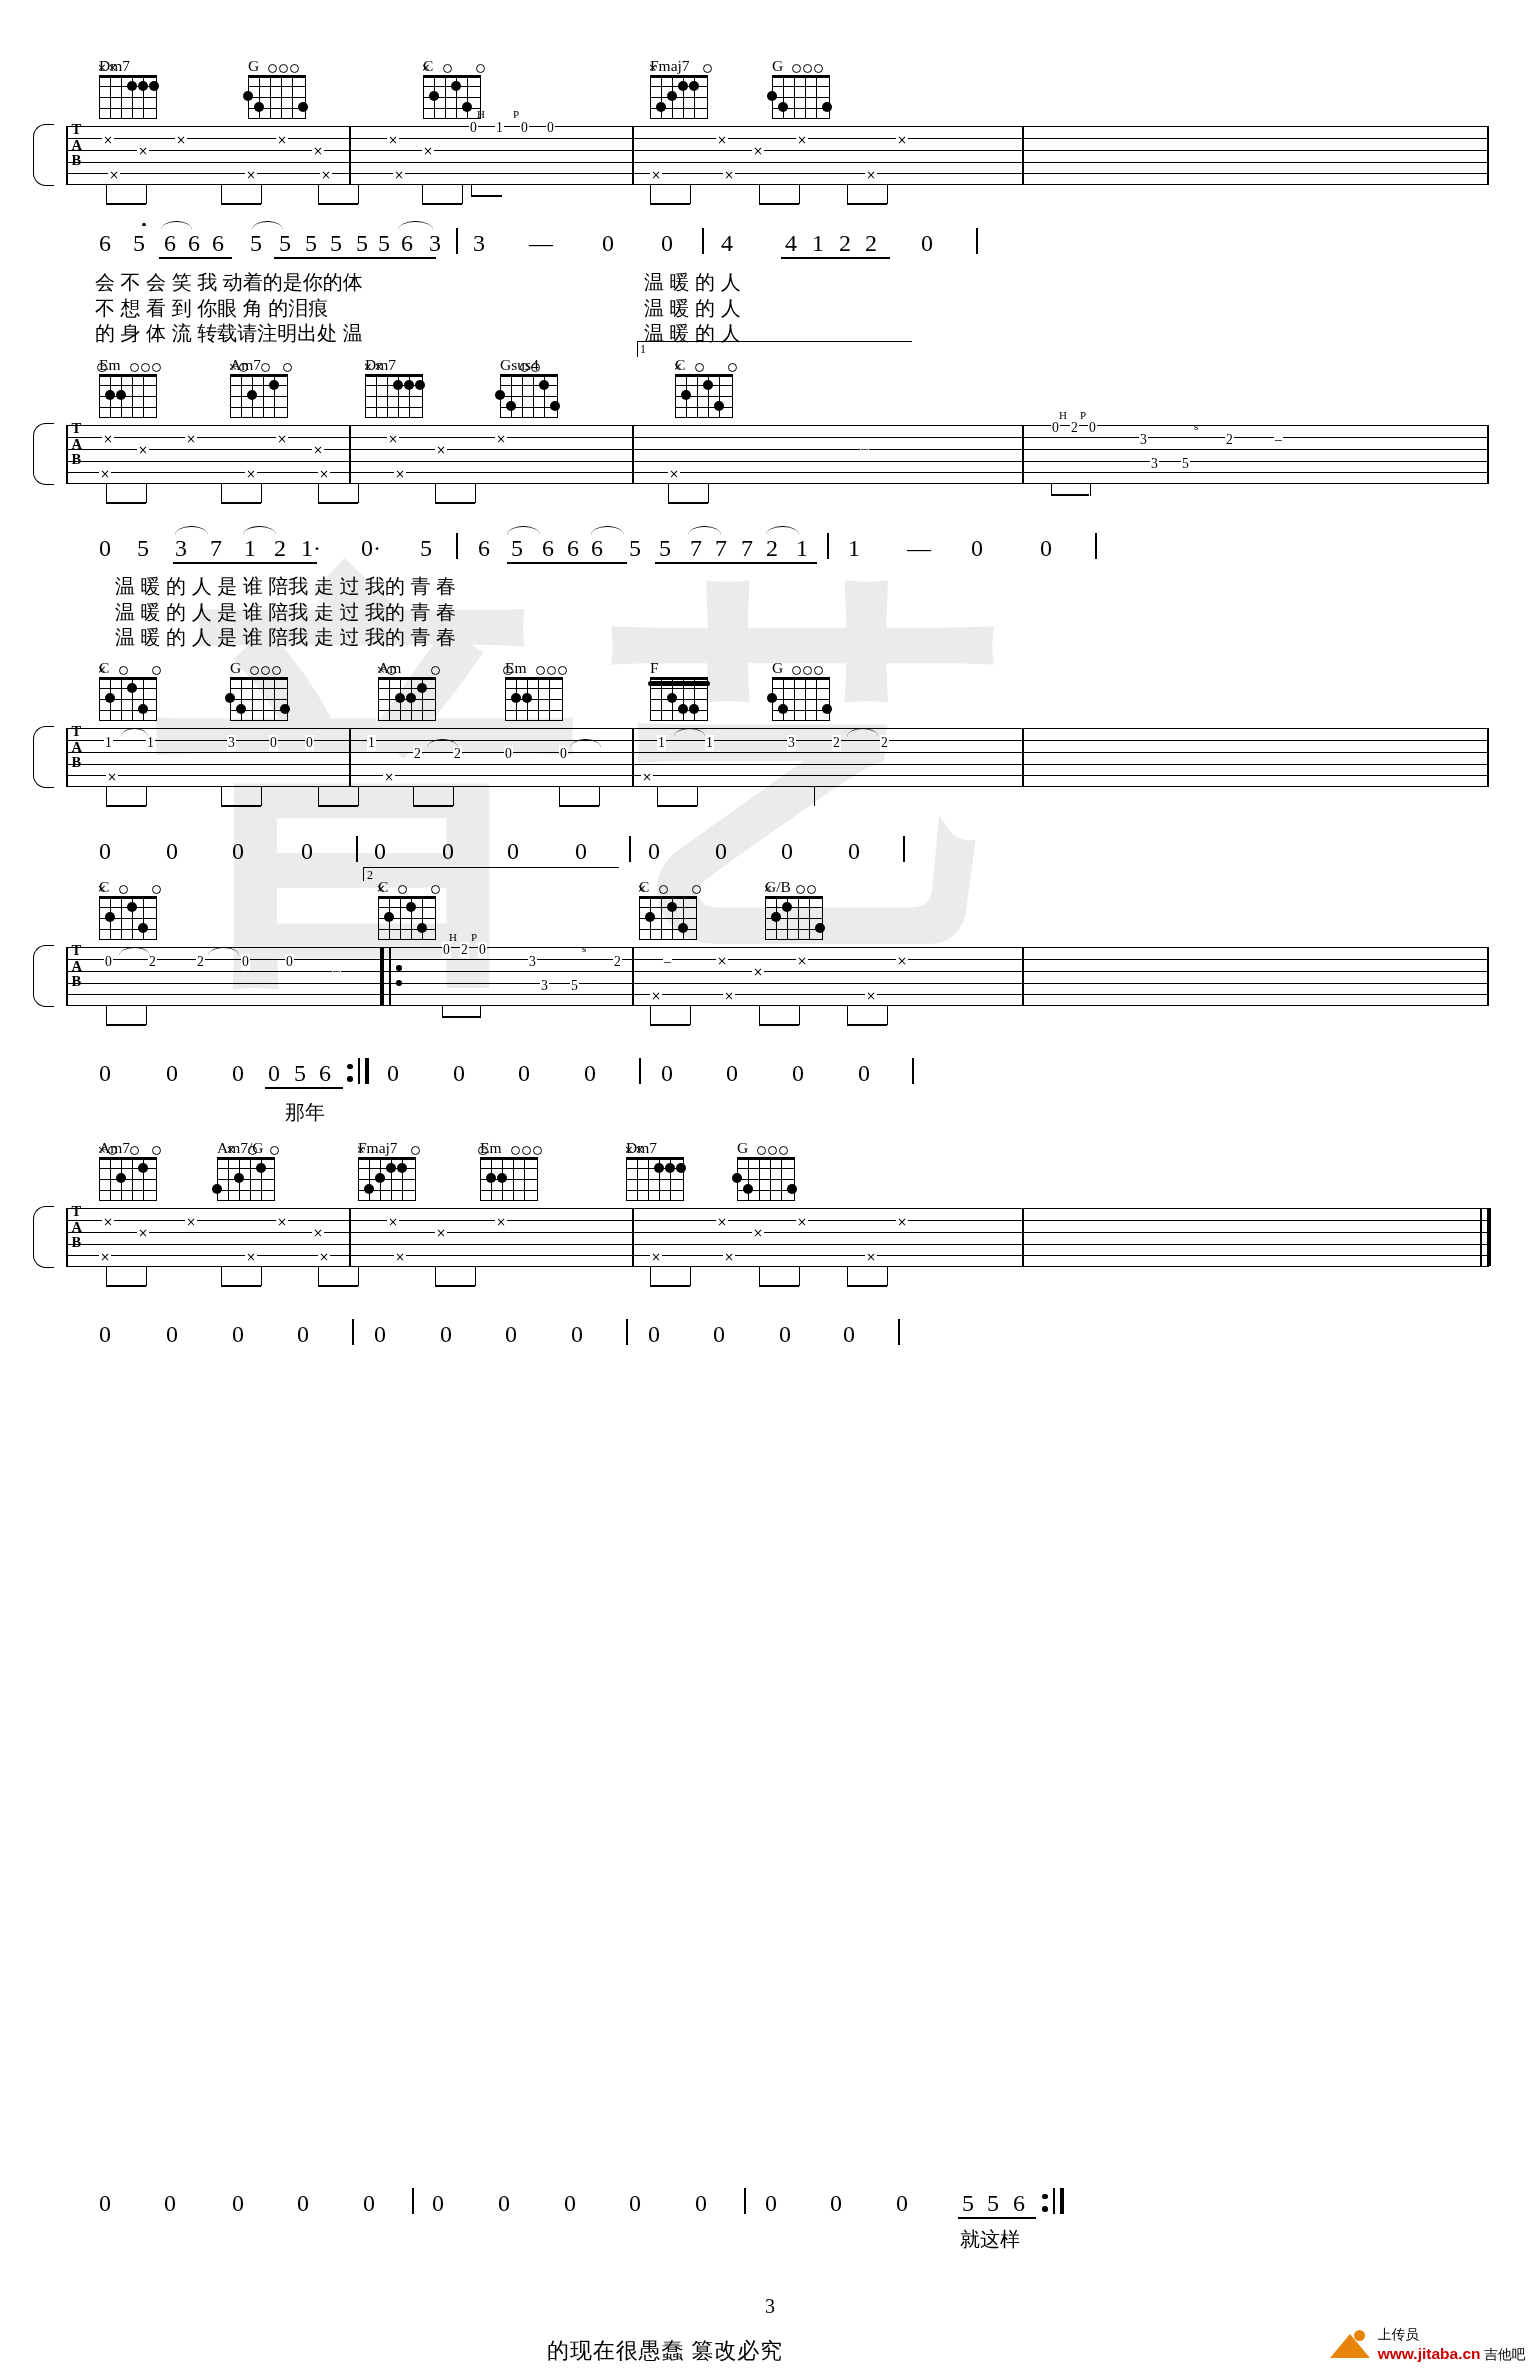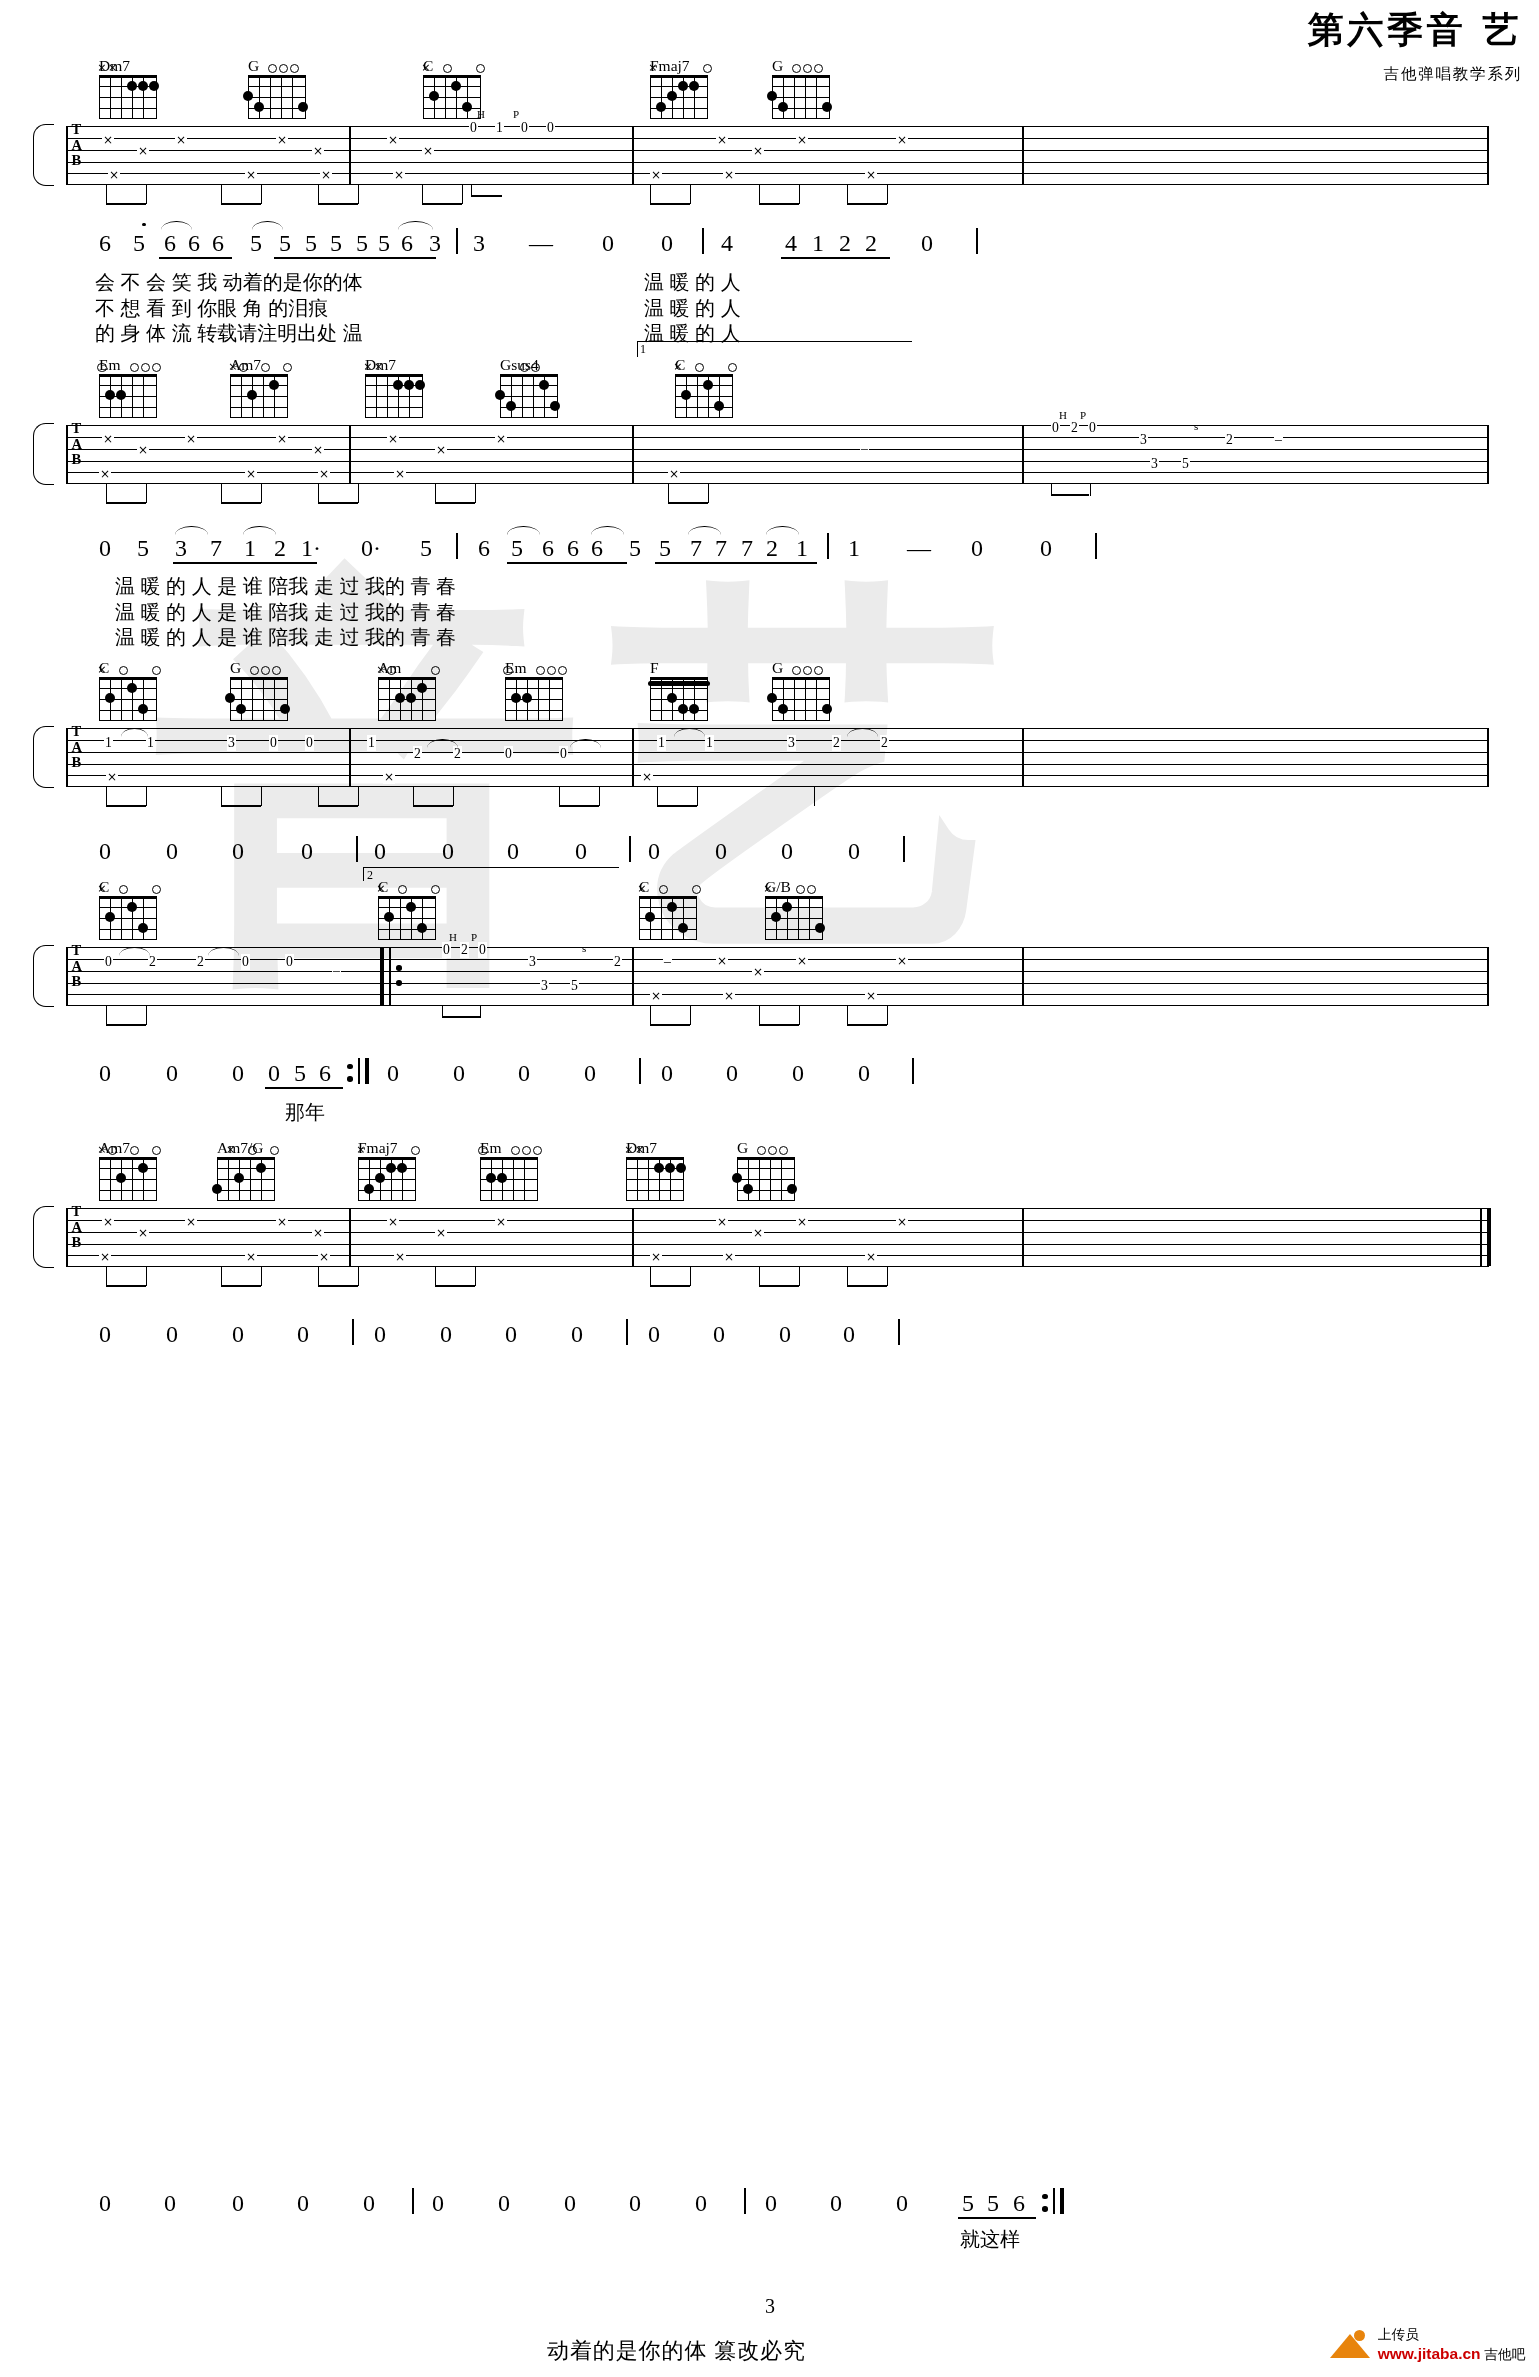--- a/index.html
+++ b/index.html
@@ -80,27 +80,23 @@
 </head>
 <body>
 
 <div class="page">
 
   <div class="watermark">
     <span class="wm-char wm1">音</span>
     <span class="wm-char wm2">艺</span>
   </div>
 
-  <div class="header">
-    <div class="title">第六季音 艺</div>
-    <div class="sub">吉他弹唱教学系列</div>
-  </div>
 
   <div class="pagenum">3</div>
-  <div class="footnote">动着的是你的体 篡改必究</div>
+  <div class="footnote">的现在很愚蠢 篡改必究</div>
   <div class="sitebox">
     <div class="logo">
       <div class="mtn"></div>
         <div class="sun"></div>
     </div>
     <div class="sitetxt">
       <div>上传员</div>
       <div><span class="u">www.jitaba.cn</span>
       <span>吉他吧</span></div>
     </div>

